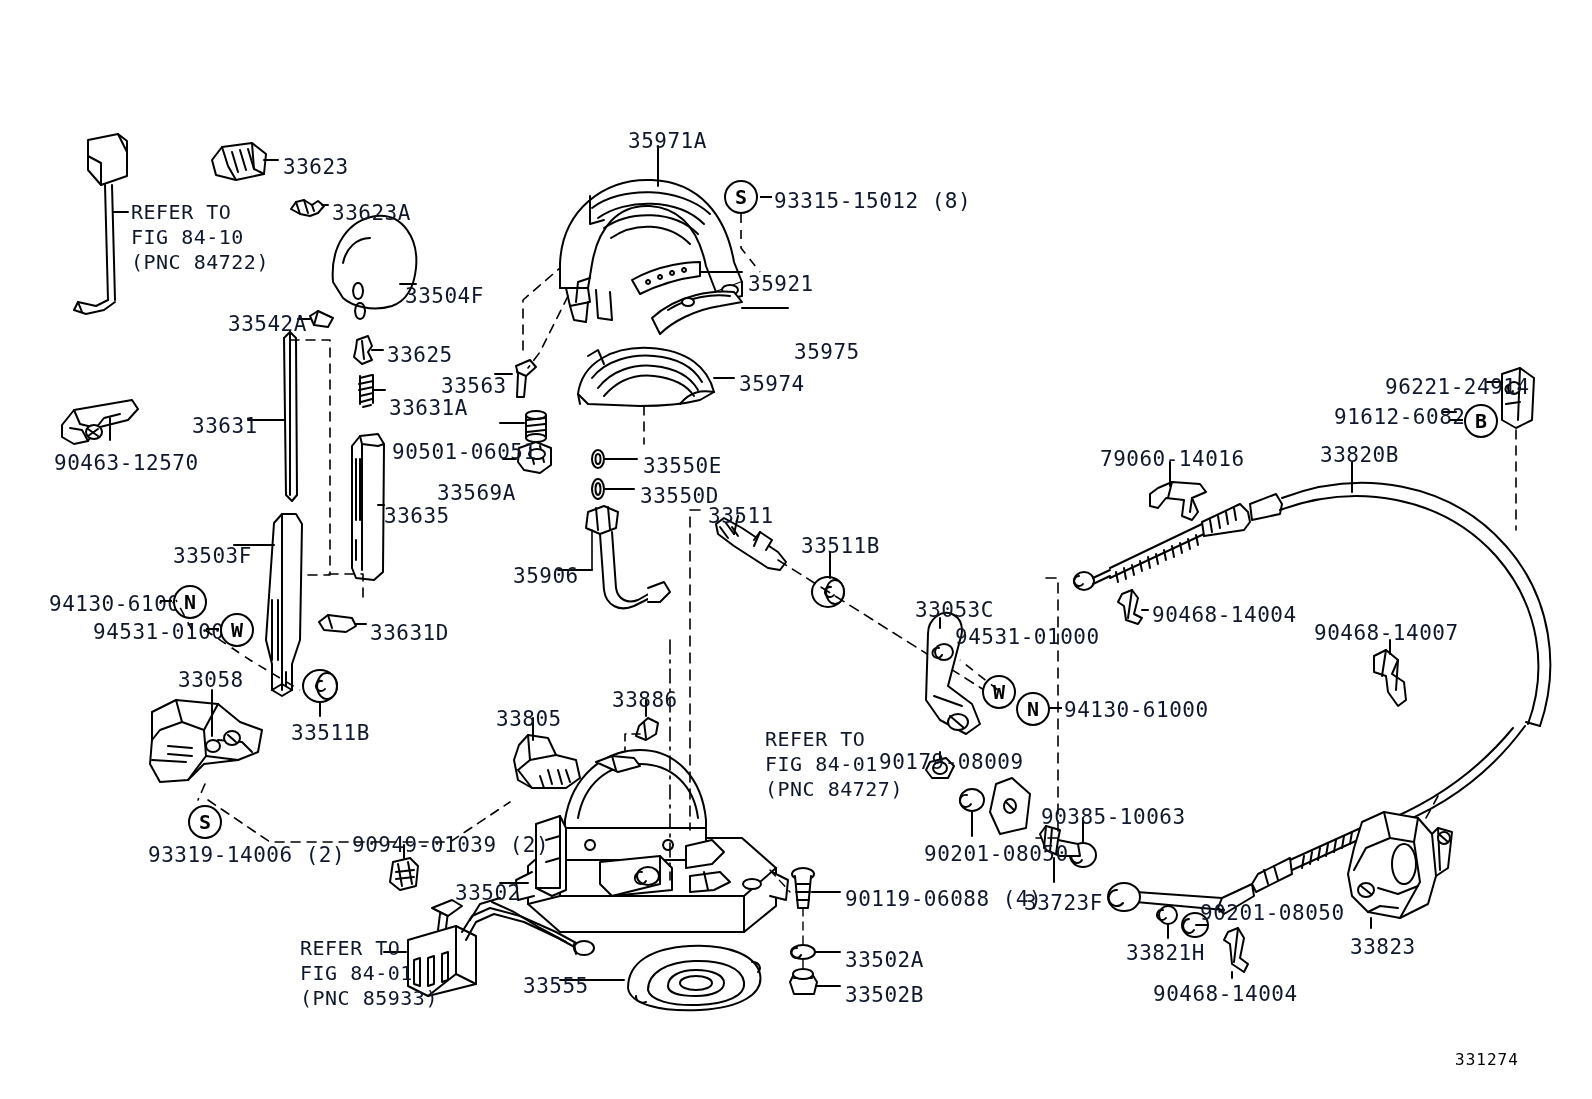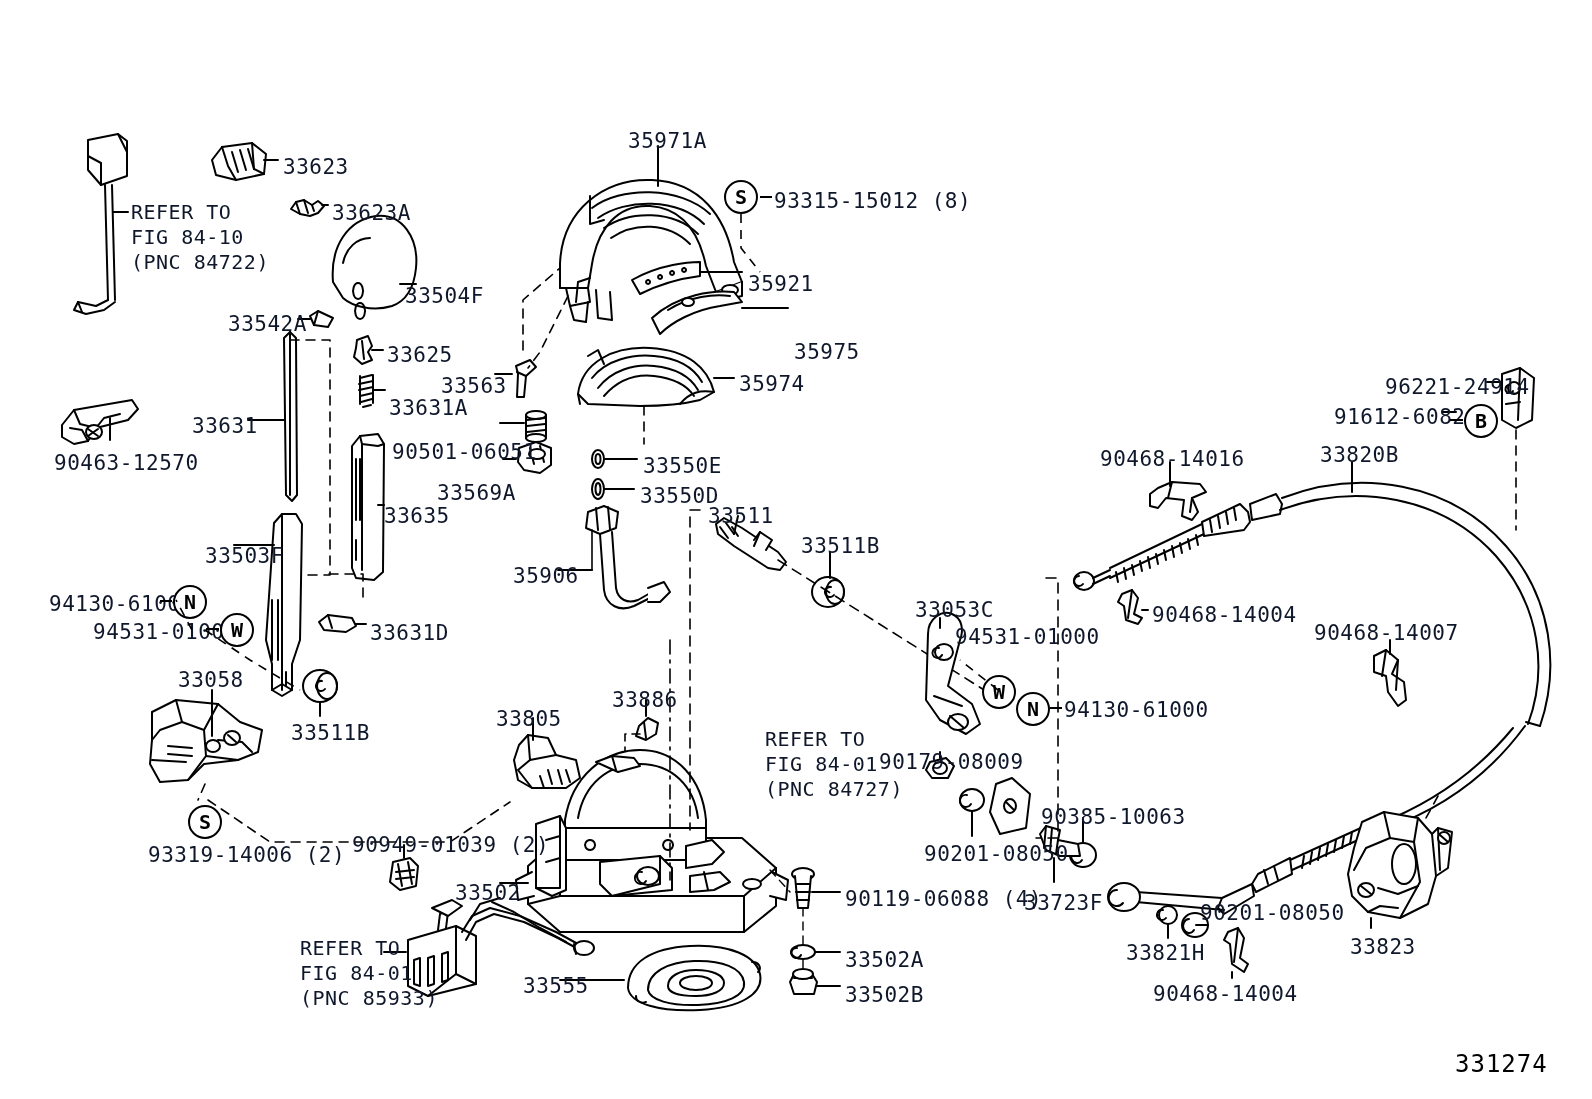--- a/index.html
+++ b/index.html
@@ -21,21 +21,21 @@
     font-size:21px;
     letter-spacing:0.5px;
     color:#0f172a;
     white-space:pre;
     line-height:1.22;
     font-weight:500;
   }
   .refblk{font-size:20px;line-height:1.25;}
   .diagno{
     position:absolute;
-    font-size:24px;
+    font-size:16px;
     letter-spacing:1px;
     text-align:center;
   }
   .circ{
     position:absolute;
     width:34px;height:34px;
     border:2.2px solid #000;
     border-radius:50%;
     box-sizing:border-box;
     font-family:"DejaVu Sans Mono","Liberation Mono",monospace;
@@ -589,21 +589,21 @@
   <div class="lbl" style="left:405px;top:284px;">33504F</div>
   <div class="lbl" style="left:228px;top:312px;">33542A</div>
   <div class="lbl" style="left:387px;top:343px;">33625</div>
   <div class="lbl" style="left:389px;top:396px;">33631A</div>
   <div class="lbl" style="left:392px;top:440px;">90501-06051</div>
   <div class="lbl" style="left:441px;top:374px;">33563</div>
   <div class="lbl" style="left:437px;top:453px;margin-top:28px;">33569A</div>
   <div class="lbl" style="left:54px;top:451px;">90463-12570</div>
   <div class="lbl" style="left:192px;top:414px;">33631</div>
   <div class="lbl" style="left:384px;top:504px;">33635</div>
-  <div class="lbl" style="left:173px;top:544px;margin-left:32px;">33503F</div>
+  <div class="lbl" style="left:173px;top:544px;">33503F</div>
   <div class="lbl" style="left:49px;top:592px;">94130-61000</div>
   <div class="lbl" style="left:93px;top:620px;">94531-01000</div>
   <div class="lbl" style="left:370px;top:621px;">33631D</div>
   <div class="lbl" style="left:178px;top:668px;">33058</div>
   <div class="lbl" style="left:291px;top:721px;">33511B</div>
   <div class="lbl" style="left:148px;top:843px;">93319-14006 (2)</div>
   <div class="lbl" style="left:352px;top:833px;">90949-01039 (2)</div>
   <div class="lbl" style="left:496px;top:707px;">33805</div>
   <div class="lbl" style="left:612px;top:688px;">33886</div>
   <div class="lbl" style="left:455px;top:881px;">33502</div>
@@ -621,21 +621,21 @@
   <div class="lbl" style="left:915px;top:598px;">33053C</div>
   <div class="lbl" style="left:955px;top:625px;">94531-01000</div>
   <div class="lbl" style="left:1064px;top:698px;">94130-61000</div>
   <div class="lbl" style="left:879px;top:750px;">90179-08009</div>
   <div class="lbl" style="left:924px;top:842px;">90201-08050</div>
   <div class="lbl" style="left:1041px;top:805px;">90385-10063</div>
   <div class="lbl" style="left:1024px;top:891px;">33723F</div>
   <div class="lbl" style="left:845px;top:887px;">90119-06088 (4)</div>
   <div class="lbl" style="left:845px;top:948px;">33502A</div>
   <div class="lbl" style="left:845px;top:983px;">33502B</div>
-  <div class="lbl" style="left:1100px;top:447px;">90468-14016</div>
+  <div class="lbl" style="left:1100px;top:447px;">79060-14016</div>
   <div class="lbl" style="left:1320px;top:443px;">33820B</div>
   <div class="lbl" style="left:1385px;top:375px;">96221-24914</div>
   <div class="lbl" style="left:1334px;top:405px;">91612-60820</div>
   <div class="lbl" style="left:1152px;top:603px;">90468-14004</div>
   <div class="lbl" style="left:1314px;top:621px;">90468-14007</div>
   <div class="lbl" style="left:1126px;top:941px;">33821H</div>
   <div class="lbl" style="left:1200px;top:901px;">90201-08050</div>
   <div class="lbl" style="left:1153px;top:982px;">90468-14004</div>
   <div class="lbl" style="left:1350px;top:935px;">33823</div>
 

